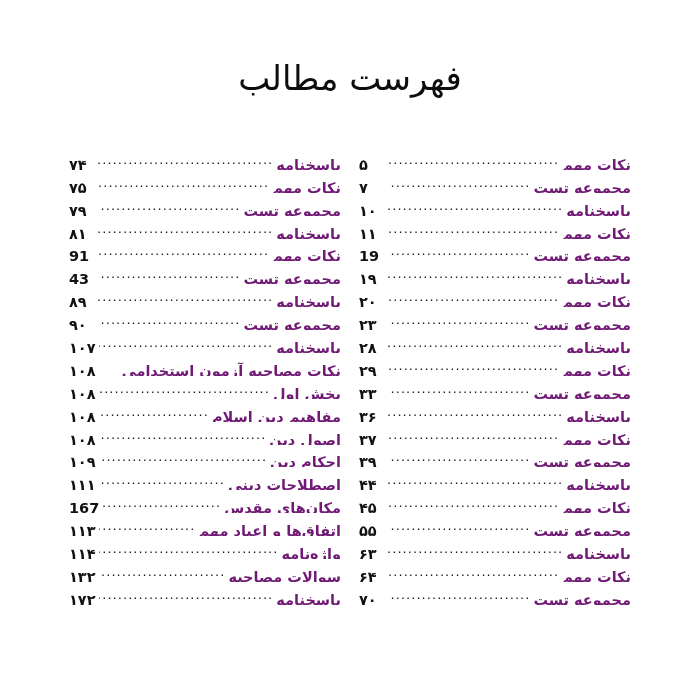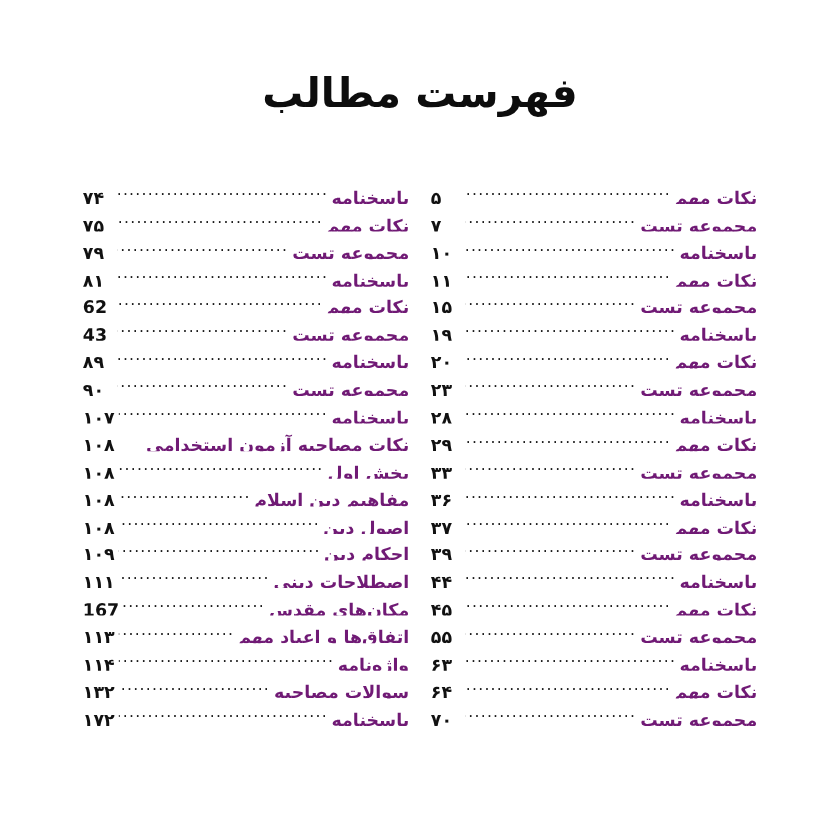--- a/index.html
+++ b/index.html
@@ -25,21 +25,21 @@
     box-sizing: border-box;
   }
 
   .doc-title {
     position: absolute;
     top: 58px;
     left: 0;
     right: 0;
     text-align: center;
     font-size: 34px;
-    font-weight: bold;
+    font-weight: normal;
     color: #0d0d0d;
     letter-spacing: 0px;
     line-height: 1.2;
     direction: rtl;
     unicode-bidi: isolate;
   }
 
   .toc-columns {
     position: absolute;
     top: 147px;
@@ -160,21 +160,21 @@
           <span class="toc-page">۱۰</span>
         </div>
         <div class="toc-row">
           <span class="toc-label">نکات مهم</span>
           <span class="toc-leader"></span>
           <span class="toc-page">۱۱</span>
         </div>
         <div class="toc-row">
           <span class="toc-label">مجموعه تست</span>
           <span class="toc-leader"></span>
-          <span class="toc-page">۱۵</span>
+          <span class="toc-page">19</span>
         </div>
         <div class="toc-row">
           <span class="toc-label">پاسخنامه</span>
           <span class="toc-leader"></span>
           <span class="toc-page">۱۹</span>
         </div>
         <div class="toc-row">
           <span class="toc-label">نکات مهم</span>
           <span class="toc-leader"></span>
           <span class="toc-page">۲۰</span>
@@ -263,21 +263,21 @@
           <span class="toc-page">۷۹</span>
         </div>
         <div class="toc-row">
           <span class="toc-label">پاسخنامه</span>
           <span class="toc-leader"></span>
           <span class="toc-page">۸۱</span>
         </div>
         <div class="toc-row">
           <span class="toc-label">نکات مهم</span>
           <span class="toc-leader"></span>
-          <span class="toc-page">62</span>
+          <span class="toc-page">91</span>
         </div>
         <div class="toc-row">
           <span class="toc-label">مجموعه تست</span>
           <span class="toc-leader"></span>
           <span class="toc-page">43</span>
         </div>
         <div class="toc-row">
           <span class="toc-label">پاسخنامه</span>
           <span class="toc-leader"></span>
           <span class="toc-page">۸۹</span>

